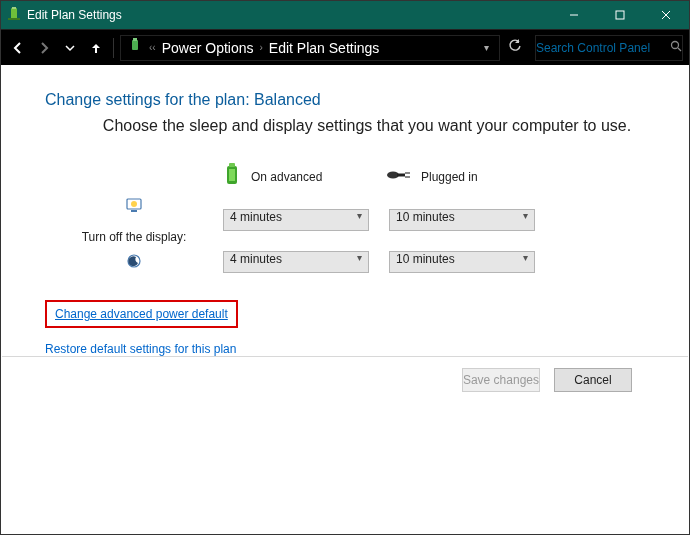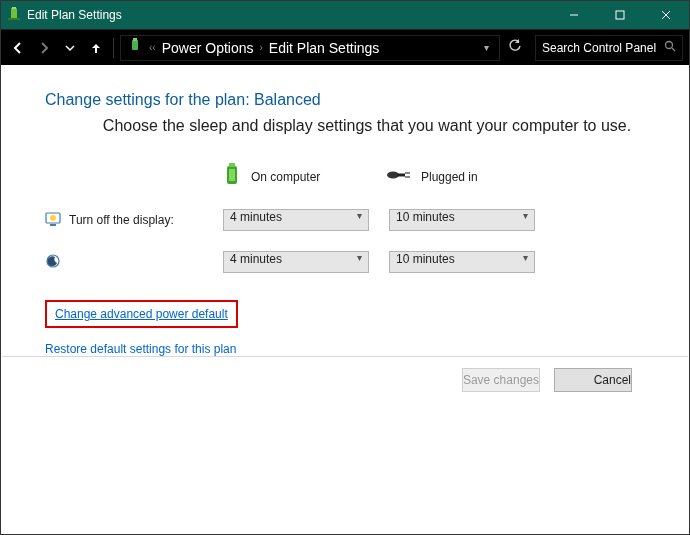--- a/index.html
+++ b/index.html
@@ -54,32 +54,32 @@
   }
   .crumb { color:#fff; font-size:14px; white-space:nowrap; }
   .crumb-sep { color:#888; font-size:10px; }
   .spacer { flex:1; }
   .addr-dd { color:#aaa; font-size:10px; padding:0 4px;}
   .refresh { color:#ccc; width:22px; text-align:center;}
   .searchbox {
     display:flex; align-items:center; justify-content:space-between;
     width:148px; height:26px;
     background:#000; border:1px solid #222;
-    padding:0 6px; color:#ffffff;
+    padding:0 0; color:#0369a1;
     font-size:12px;
   }
   
   .content { padding:26px 0 0 44px; }
   .heading { color:#0b5d9c; font-size:16px; margin:0 0 8px 0; font-weight:400;}
   .subtext { color:#222; font-size:16px; margin-bottom:28px;text-align:center;}
   .cols-header { display:flex; align-items:center; margin-bottom:16px;}
   .cols-header .pad { width:178px; }
   .col { width:162px; display:flex; align-items:center; gap:10px; font-size:12px; color:#222;}
   .row { display:flex; align-items:center; height:28px; margin-bottom:14px;}
-  .row-label { width:178px; display:flex; align-items:center; gap:8px; font-size:12px; color:#222;}
+  .row-label { width:178px; display:flex; align-items:center; gap:14px; font-size:12px; color:#222;flex-direction:column;}
   .select {
     width:146px; height:22px;
     margin-right:20px;
     display:flex; align-items:flex-start; justify-content:space-between;
     background:#e6e6e6;
     border:1px solid #b5b5b5;
     padding:0 6px;
     font-size:12px; color:#222;
   }
   .select .chev { color:#555; font-size:10px;}
@@ -100,21 +100,21 @@
     display:flex; align-items:center; justify-content:flex-end;
     padding-right:56px;
     gap:14px;
     background:#fff;
   }
   .btn {
     min-width:78px; height:24px;
     border:1px solid #adadad;
     background:#e1e1e1;
     font-size:12px;
-    display:flex; align-items:center; justify-content:flex-end;
+    display:flex; align-items:center; justify-content:center;
     color:#222;
   }
   .btn.disabled {
     color:#9a9a9a;
     background:#efefef;
     border-color:#cfcfcf;
   }
   
   .ico { display:inline-block; }
 </style>
@@ -213,21 +213,21 @@
   <div class="cols-header">
     <div class="pad"></div>
     <div class="col">
       <span class="ico">
         <svg width="18" height="24" viewBox="0 0 18 24">
             <rect x="4" y="3" width="10" height="18" rx="2" fill="#3fa52c"></rect>
             <rect x="6" y="0" width="6" height="4" rx="1" fill="#6fc84f"></rect>
             <rect x="6" y="6" width="6" height="12" fill="#7ed95a"></rect>
           </svg>
       </span>
-      <span>On computer</span>
+      <span>On advanced</span>
     </div>
     <div class="col">
       <span class="ico">
         <svg width="26" height="14" viewBox="0 0 26 14">
             <ellipse cx="8" cy="7" rx="6" ry="3.5" fill="#333"></ellipse>
             <rect x="12" y="5.5" width="8" height="3" fill="#222"></rect>
             <rect x="20" y="4" width="5" height="2" fill="#888"></rect>
             <rect x="20" y="8" width="5" height="2" fill="#888"></rect>
           </svg>
       </span>

